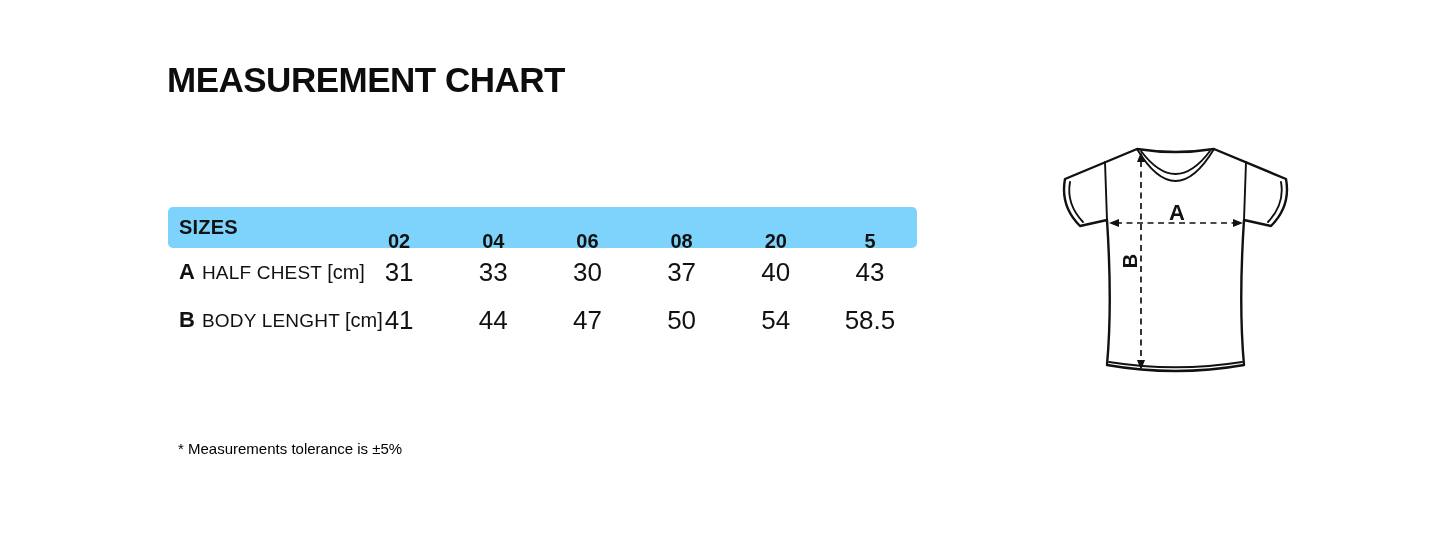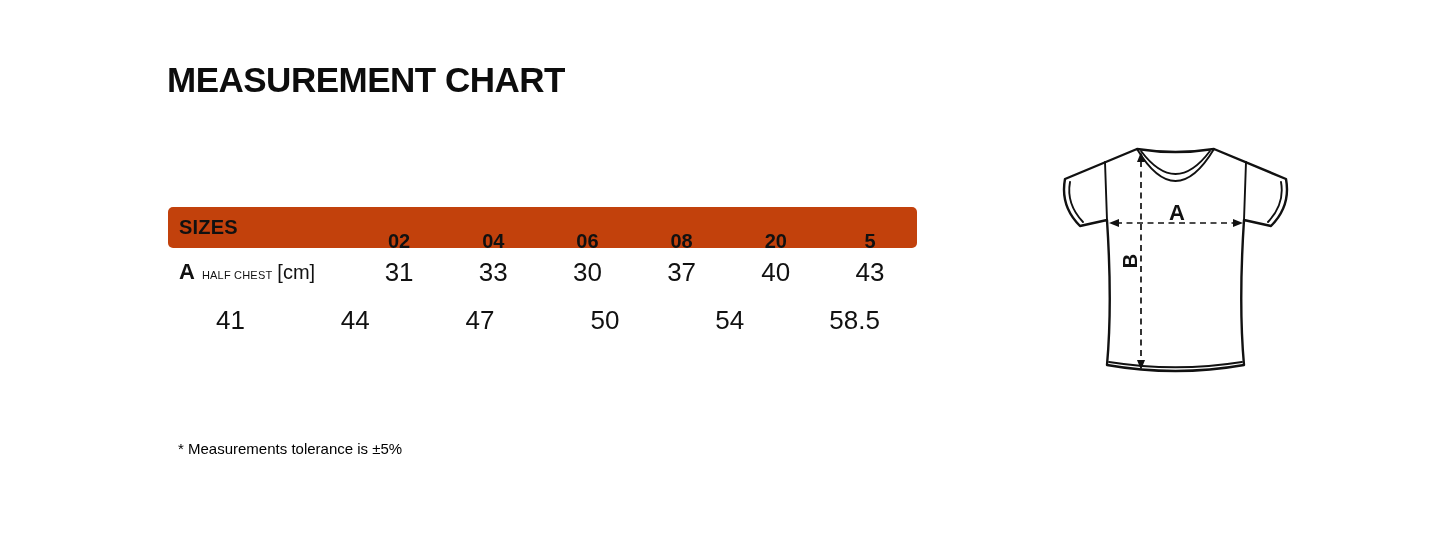--- a/index.html
+++ b/index.html
@@ -6,30 +6,30 @@
   .page{
     position:relative;width:1447px;height:470px;background:#ffffff;overflow:hidden;
     font-family:"Liberation Sans","DejaVu Sans",sans-serif;color:#111;padding-left:32px;
   }
   .title{
     position:absolute;left:167px;top:60px;margin:0;
     font-size:35px;font-weight:700;letter-spacing:-0.5px;color:#0d0d0d;
   }
   .size-table{position:absolute;left:168px;top:207px;width:749px;}
   .trow{display:flex;align-items:center;}
-  .trow.header{height:41px;background:#c2410c;border-radius:5px;}
+  .trow.header{height:41px;background:#7dd3fc;border-radius:5px;}
   .trow.body{height:48px;}
   .cell{box-sizing:border-box;}
   .cell.label{width:184px;padding-left:11px;white-space:nowrap;}
   .cell.val{flex:1;text-align:center;}
   .header .cell.label{font-size:20px;font-weight:700;letter-spacing:0.2px;}
   .header .cell.val{font-size:20px;font-weight:700;margin-top:27px;}
   .body .cell.val{font-size:26px;font-weight:400;}
   .mkey{font-size:22px;font-weight:700;margin-right:7px;}
-  .mname{font-size:11px;font-weight:400;letter-spacing:0.2px;}
+  .mname{font-size:19px;font-weight:400;letter-spacing:0.2px;}
   .munit{font-size:20px;font-weight:400;margin-left:5px;}
   .footnote{position:absolute;left:178px;top:440px;font-size:15px;color:#000000;}
   .diagram{position:absolute;left:1053px;top:136px;}
   .diagram text{font-family:"Liberation Sans","DejaVu Sans",sans-serif;}
 </style>
 </head>
 <body>
 
 <div class="page">
 
@@ -52,20 +52,23 @@
       </div>
       <div class="cell val">31</div>
       <div class="cell val">33</div>
       <div class="cell val">30</div>
       <div class="cell val">37</div>
       <div class="cell val">40</div>
       <div class="cell val">43</div>
     </div>
 
     <div class="trow body">
+      <div class="cell label">
+        <span class="mkey">B</span><span class="mname">BODY LENGHT</span><span class="munit">[cm]</span>
+      </div>
       <div class="cell val">41</div>
       <div class="cell val">44</div>
       <div class="cell val">47</div>
       <div class="cell val">50</div>
       <div class="cell val">54</div>
       <div class="cell val">58.5</div>
     </div>
   </div>
 
   <div class="footnote">* Measurements tolerance is ±5%</div>

